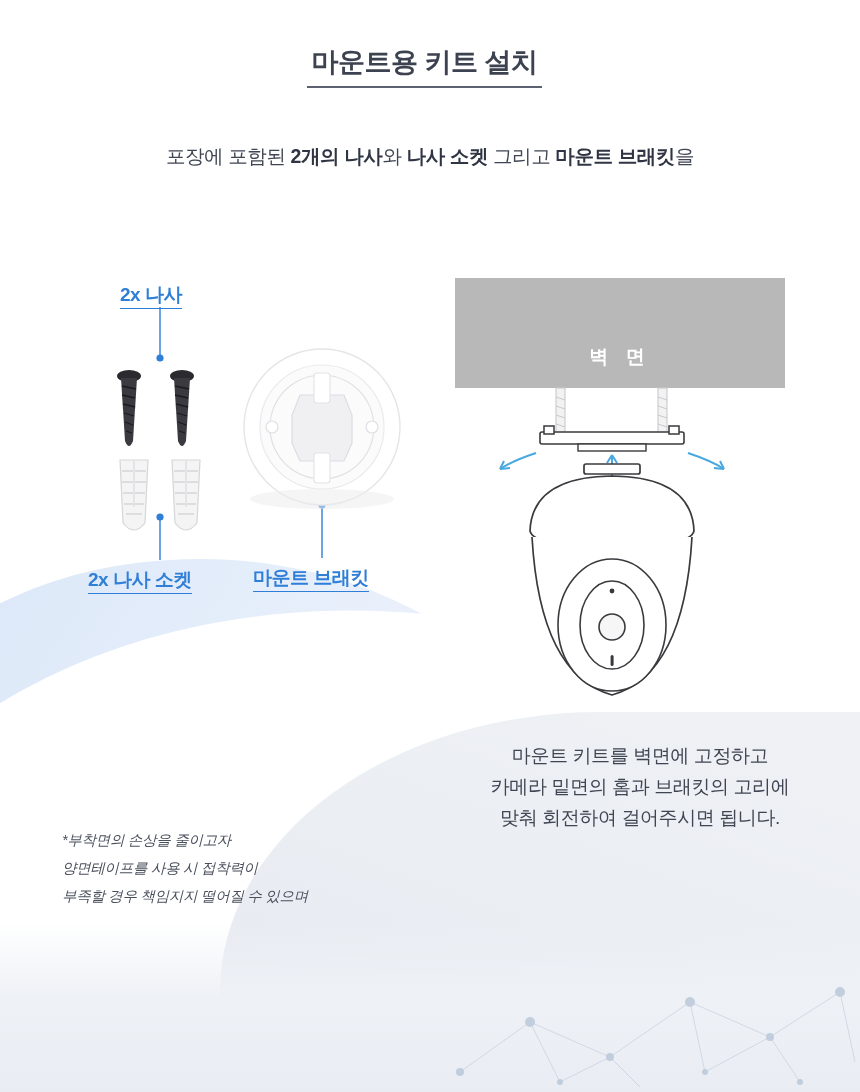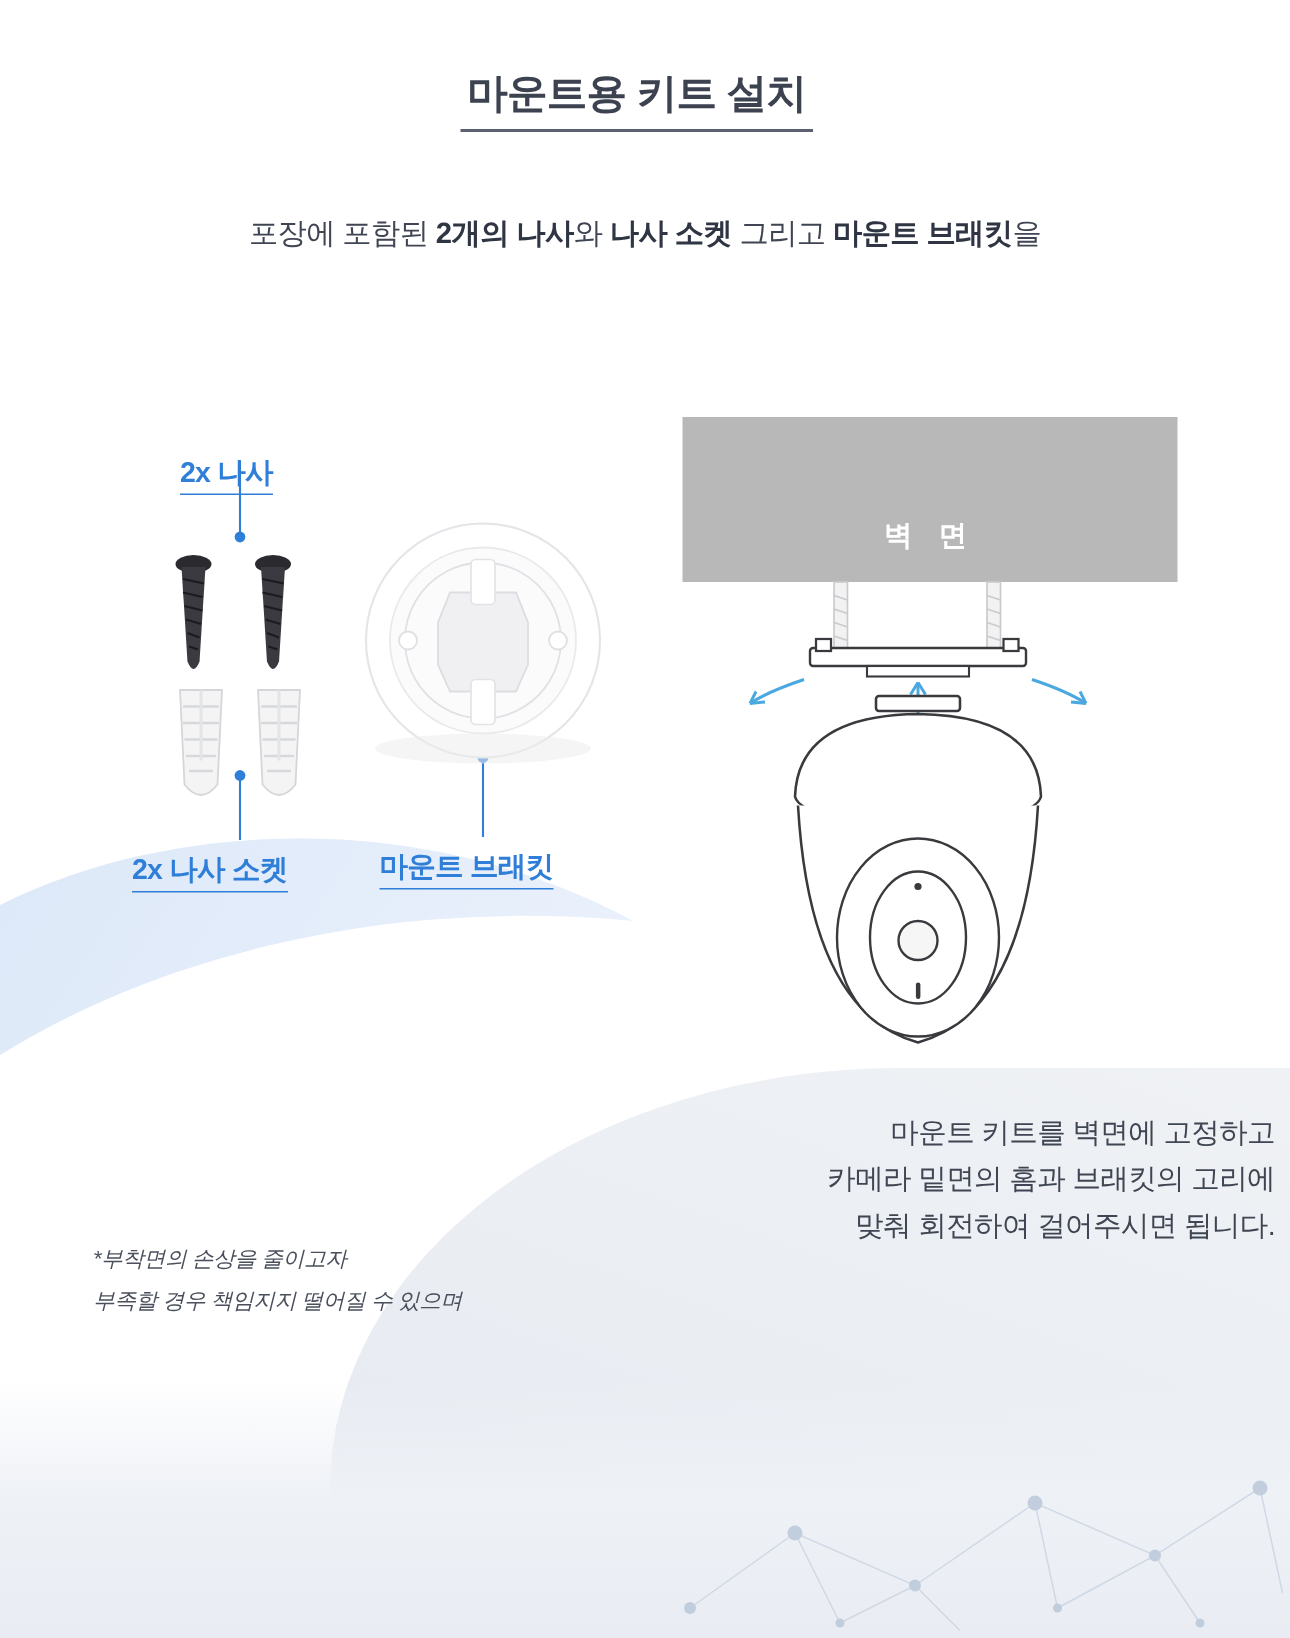--- a/index.html
+++ b/index.html
@@ -77,41 +77,41 @@
 
   .label-blue {
     color:#2f7fd8;
     font-weight:bold;
     font-size:19px;
     letter-spacing:-0.5px;
     white-space:nowrap;
   }
   .label-underline { border-bottom:1.6px solid #2f7fd8; padding-bottom:3px; }
 
-  .lbl-screws  { position:absolute; left:120px; top:27px;margin-top:20px; }
+  .lbl-screws  { position:absolute; left:120px; top:27px; }
   .lbl-sockets { position:absolute; left:88px;  top:312px; }
   .lbl-bracket { position:absolute; left:253px; top:310px; }
 
   
   .right-illu { position:absolute; left:440px; top:255px; width:420px; height:480px; z-index:3; }
   .wall-block {
     position:absolute; left:15px; top:23px;
     width:330px; height:110px;
     background:#b8b8b8;
   }
   .wall-text {
     position:absolute; left:15px; top:23px;
     width:330px; height:110px;
     display:flex; align-items:center; justify-content:center;
     color:#ffffff; font-size:19px; font-weight:bold; letter-spacing:6px;margin-top:24px;
   }
 
   .caption-right {
     position:absolute; left:430px; top:740px; width:420px;
-    text-align:right;
+    text-align:center;
     font-size:19px; line-height:31px;
     color:#3f4552; letter-spacing:-0.4px;
     z-index:3;
   }
 
   
   .footnote {
     position:absolute; left:62px; top:826px; width:420px;
     font-size:14.5px; line-height:28px;
     color:#4a4f5c; letter-spacing:-0.3px;
@@ -318,14 +318,15 @@
 </div>
 
 <div class="caption-right">
   <div>마운트 키트를 벽면에 고정하고</div>
   <div>카메라 밑면의 홈과 브래킷의 고리에</div>
   <div>맞춰 회전하여 걸어주시면 됩니다.</div>
 </div>
 
 <div class="footnote">
   <div>*부착면의 손상을 줄이고자</div>
+  <div>양면테이프를 사용 시 접착력이</div>
   <div>부족할 경우 책임지지 떨어질 수 있으며</div>
 </div>
 
 </body></html>

